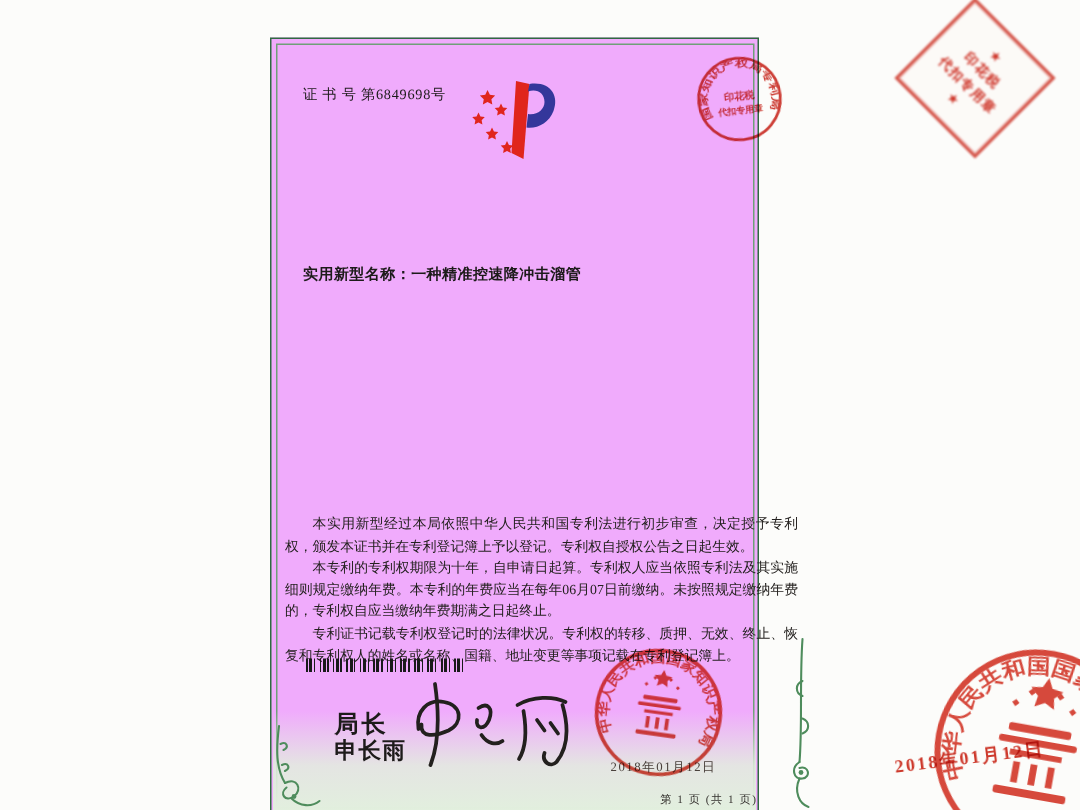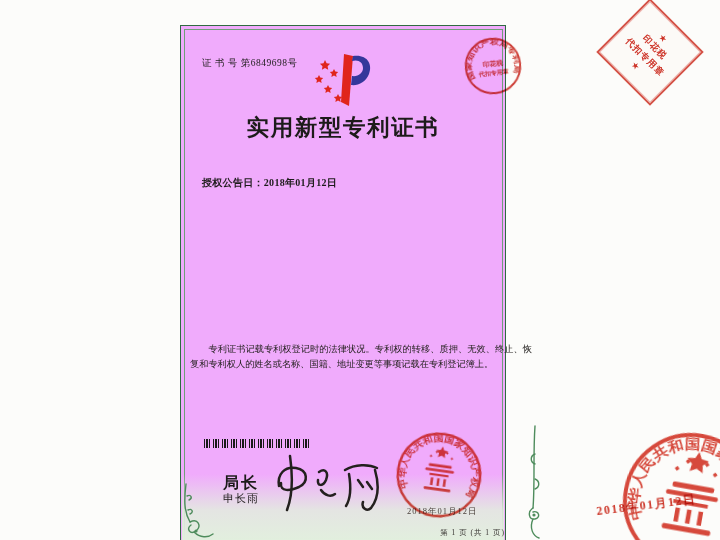--- a/index.html
+++ b/index.html
@@ -31,21 +31,21 @@
 
   .paras{position:absolute;left:9px;top:316px;width:342px;font-size:9.2px;line-height:14.6px;
          text-align:justify;color:#24211f;}
   .paras p{margin:0;text-indent:2em;}
 
   .barcode{position:absolute;left:23px;top:413px;width:106px;height:9px;
            background:repeating-linear-gradient(90deg,#1a1a1a 0 1px,transparent 1px 2px,
                       #1a1a1a 2px 4px,transparent 4px 5px,#1a1a1a 5px 6px,transparent 6px 9px);}
 
   .signer-title{position:absolute;left:42px;top:447px;font-size:16px;font-weight:700;letter-spacing:2px;}
-  .signer-name{position:absolute;left:42px;top:465px;font-size:11px;font-weight:400;letter-spacing:1px;}
+  .signer-name{position:absolute;left:42px;top:465px;font-size:15px;font-weight:700;letter-spacing:1px;}
   .signature{position:absolute;left:82px;top:424px;width:124px;height:66px;z-index:3;}
 
   .office-seal{position:absolute;left:212px;top:403px;width:92px;height:92px;
                transform:rotate(8deg);z-index:4;}
   .seal{mix-blend-mode:multiply;opacity:.92;filter:blur(.25px);}
   .office-seal-date{position:absolute;left:226px;top:480px;font-size:8.5px;color:#4a413c;
                     letter-spacing:1px;z-index:3;white-space:nowrap;}
 
   .page-footer{position:absolute;left:0;top:502px;width:100%;text-align:right;
                font-size:7.5px;color:#35322f;letter-spacing:1px;}
@@ -91,27 +91,28 @@
         <path d="M14,8 l1.6,3.2 3.5,.5 -2.5,2.5 .6,3.5 -3.2,-1.7 -3.1,1.7 .6,-3.5 -2.6,-2.5 3.6,-.5 z"></path>
         <path d="M23,17 l1.3,2.6 2.9,.4 -2.1,2.1 .5,2.9 -2.6,-1.4 -2.6,1.4 .5,-2.9 -2.1,-2.1 2.9,-.4 z"></path>
         <path d="M8,23 l1.3,2.6 2.9,.4 -2.1,2.1 .5,2.9 -2.6,-1.4 -2.6,1.4 .5,-2.9 -2.1,-2.1 2.9,-.4 z"></path>
         <path d="M17,33 l1.3,2.6 2.9,.4 -2.1,2.1 .5,2.9 -2.6,-1.4 -2.6,1.4 .5,-2.9 -2.1,-2.1 2.9,-.4 z"></path>
         <path d="M27,42 l1.3,2.6 2.9,.4 -2.1,2.1 .5,2.9 -2.6,-1.4 -2.6,1.4 .5,-2.9 -2.1,-2.1 2.9,-.4 z"></path>
         <path d="M33,2 L42,4 38,54 30,50 z"></path>
       </g>
       <path fill="#34379b" d="M42,4 C56,2 62,12 58,22 C55,30 47,34 40,33 L41,24 C47,25 52,21 52,16 C52,10 47,7 41,9 z"></path>
     </svg>
 
-    <div class="title">实用新型专利证书</div>
 
     <div class="fields">
-      <div class="field-row"><span class="flabel">授权公告日：</span><span class="fvalue">2018年01月12日</span></div>
+      <div class="field-row"><span class="flabel">实用新型名称：</span><span class="fvalue">一种精准控速降冲击溜管</span></div>
     </div>
 
     <div class="paras">
+      <p>本实用新型经过本局依照中华人民共和国专利法进行初步审查，决定授予专利权，颁发本证书并在专利登记簿上予以登记。专利权自授权公告之日起生效。</p>
+      <p>本专利的专利权期限为十年，自申请日起算。专利权人应当依照专利法及其实施细则规定缴纳年费。本专利的年费应当在每年06月07日前缴纳。未按照规定缴纳年费的，专利权自应当缴纳年费期满之日起终止。</p>
       <p>专利证书记载专利权登记时的法律状况。专利权的转移、质押、无效、终止、恢复和专利权人的姓名或名称、国籍、地址变更等事项记载在专利登记簿上。</p>
     </div>
 
     <div class="barcode"></div>
 
     <div class="signer-title">局长</div>
     <div class="signer-name">申长雨</div>
 
     <svg class="signature" viewBox="0 0 124 66">
       <g fill="none" stroke="#23201e" stroke-width="2.5" stroke-linecap="round" stroke-linejoin="round">

